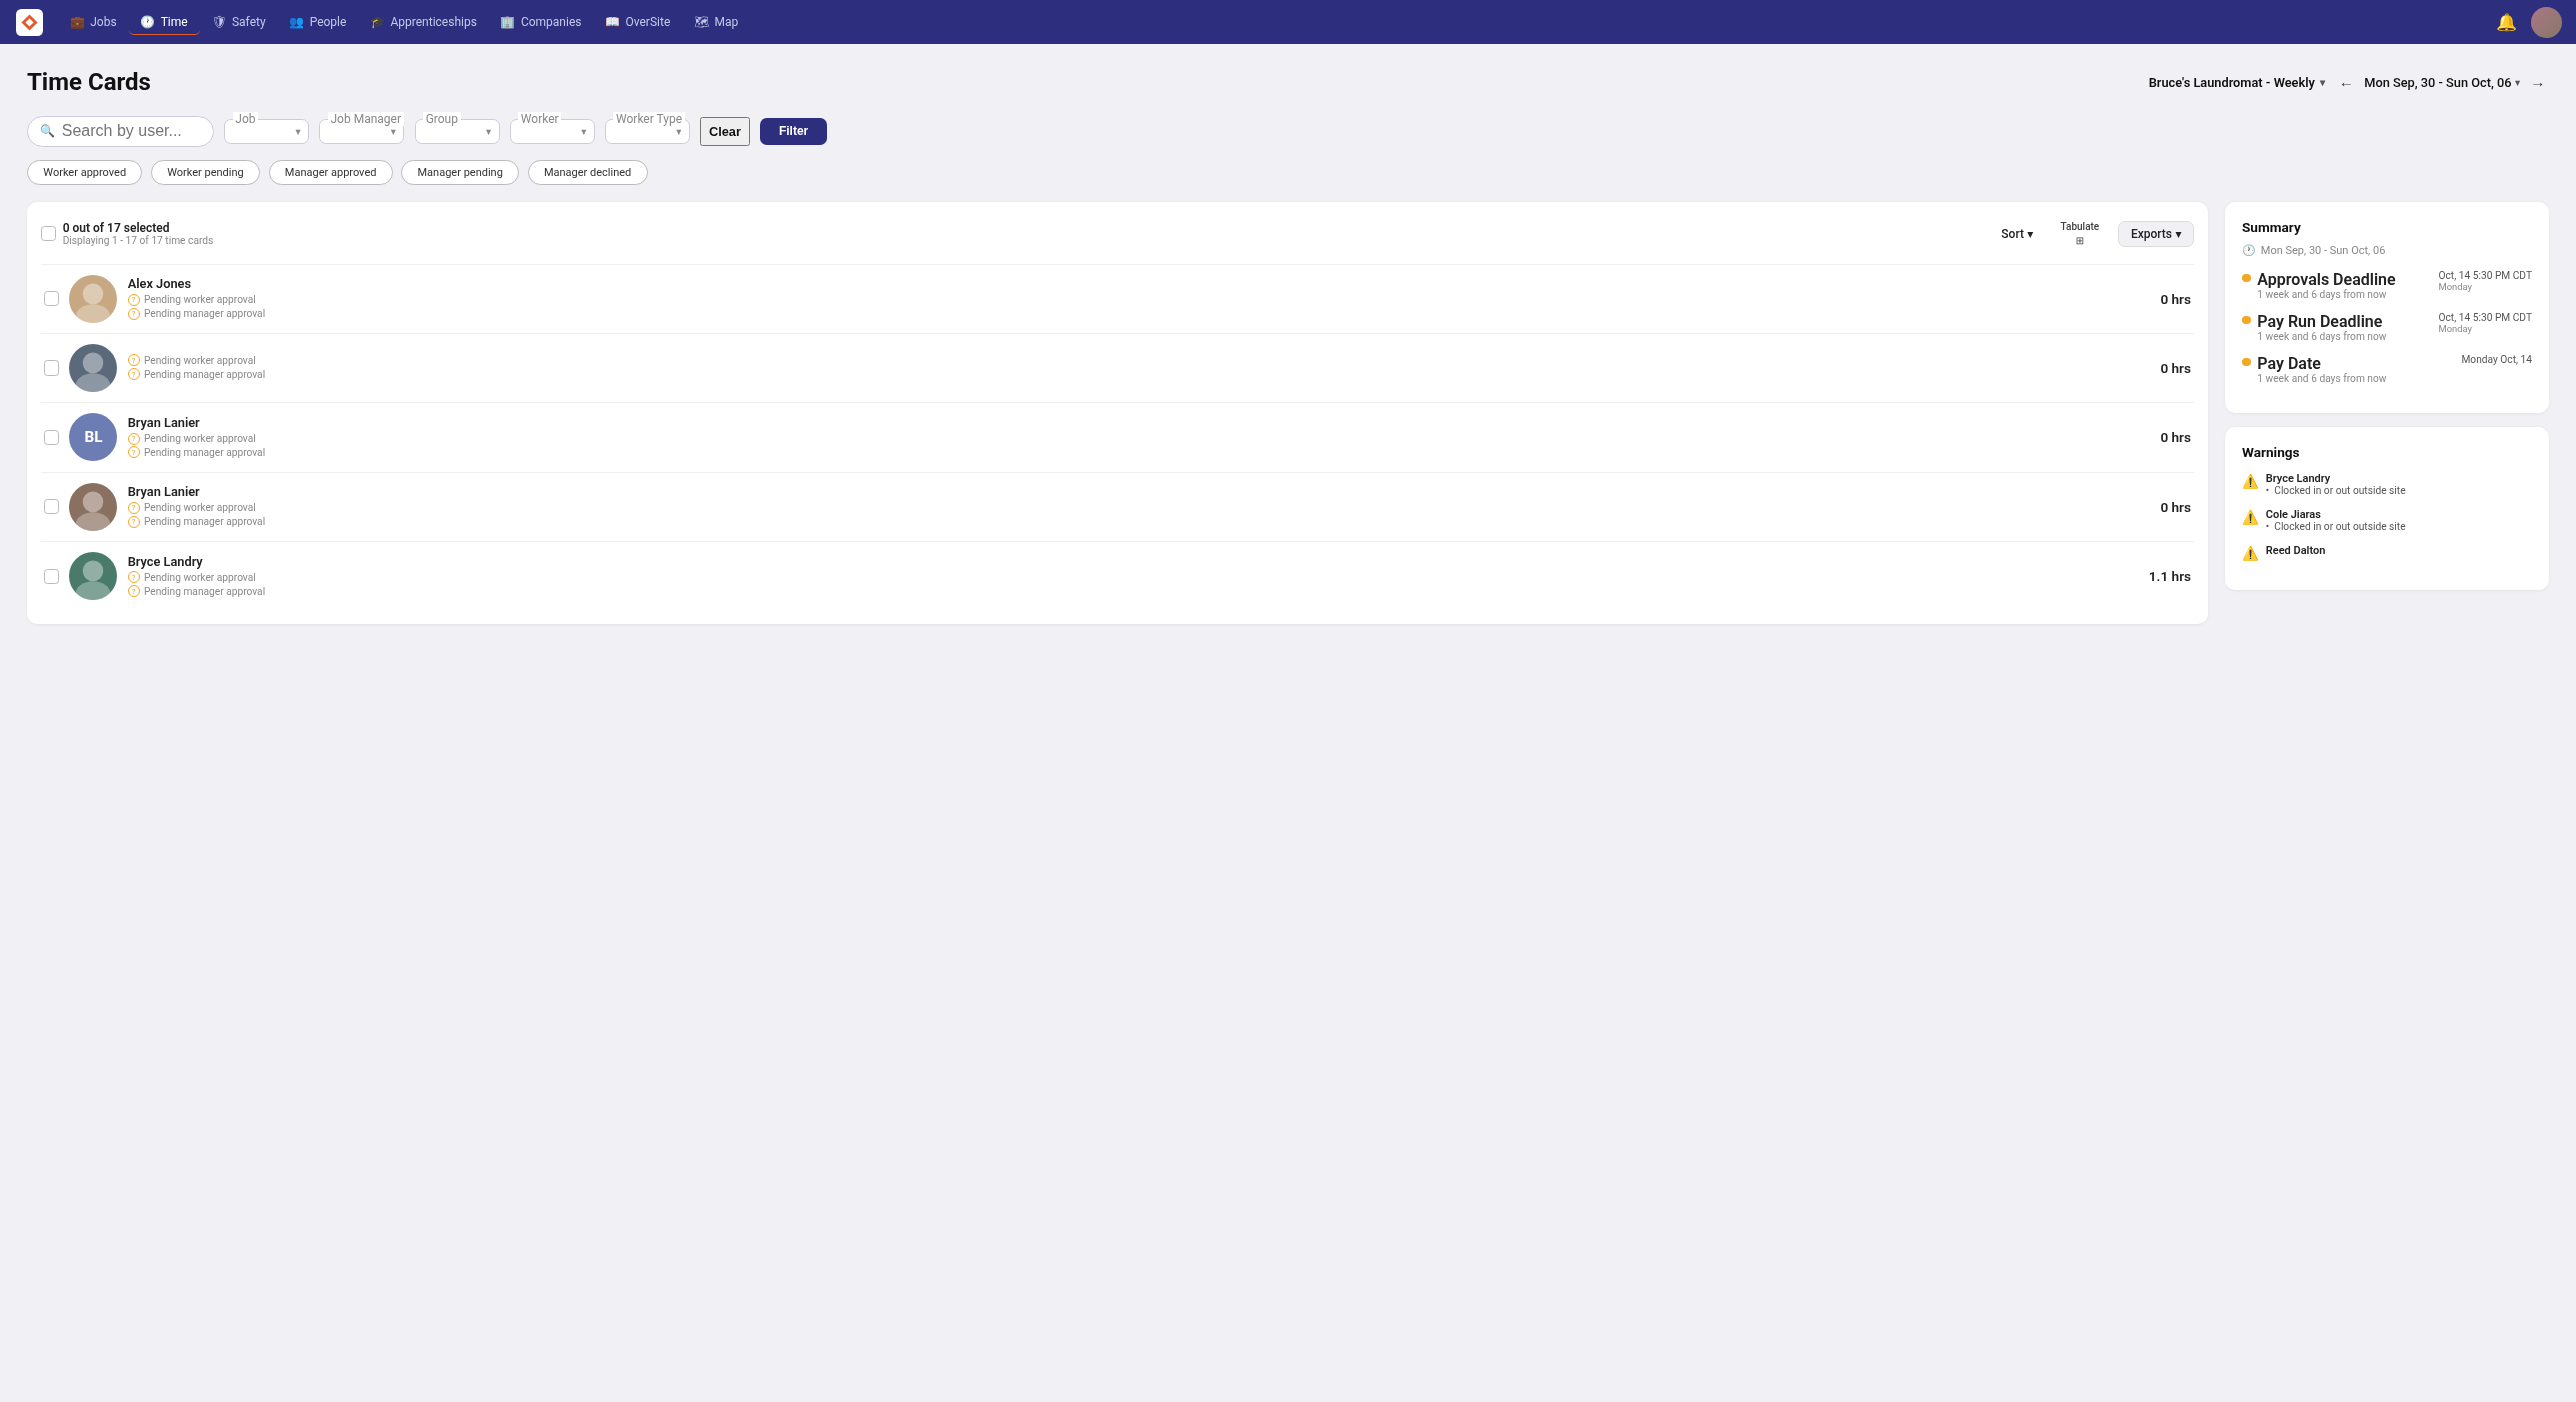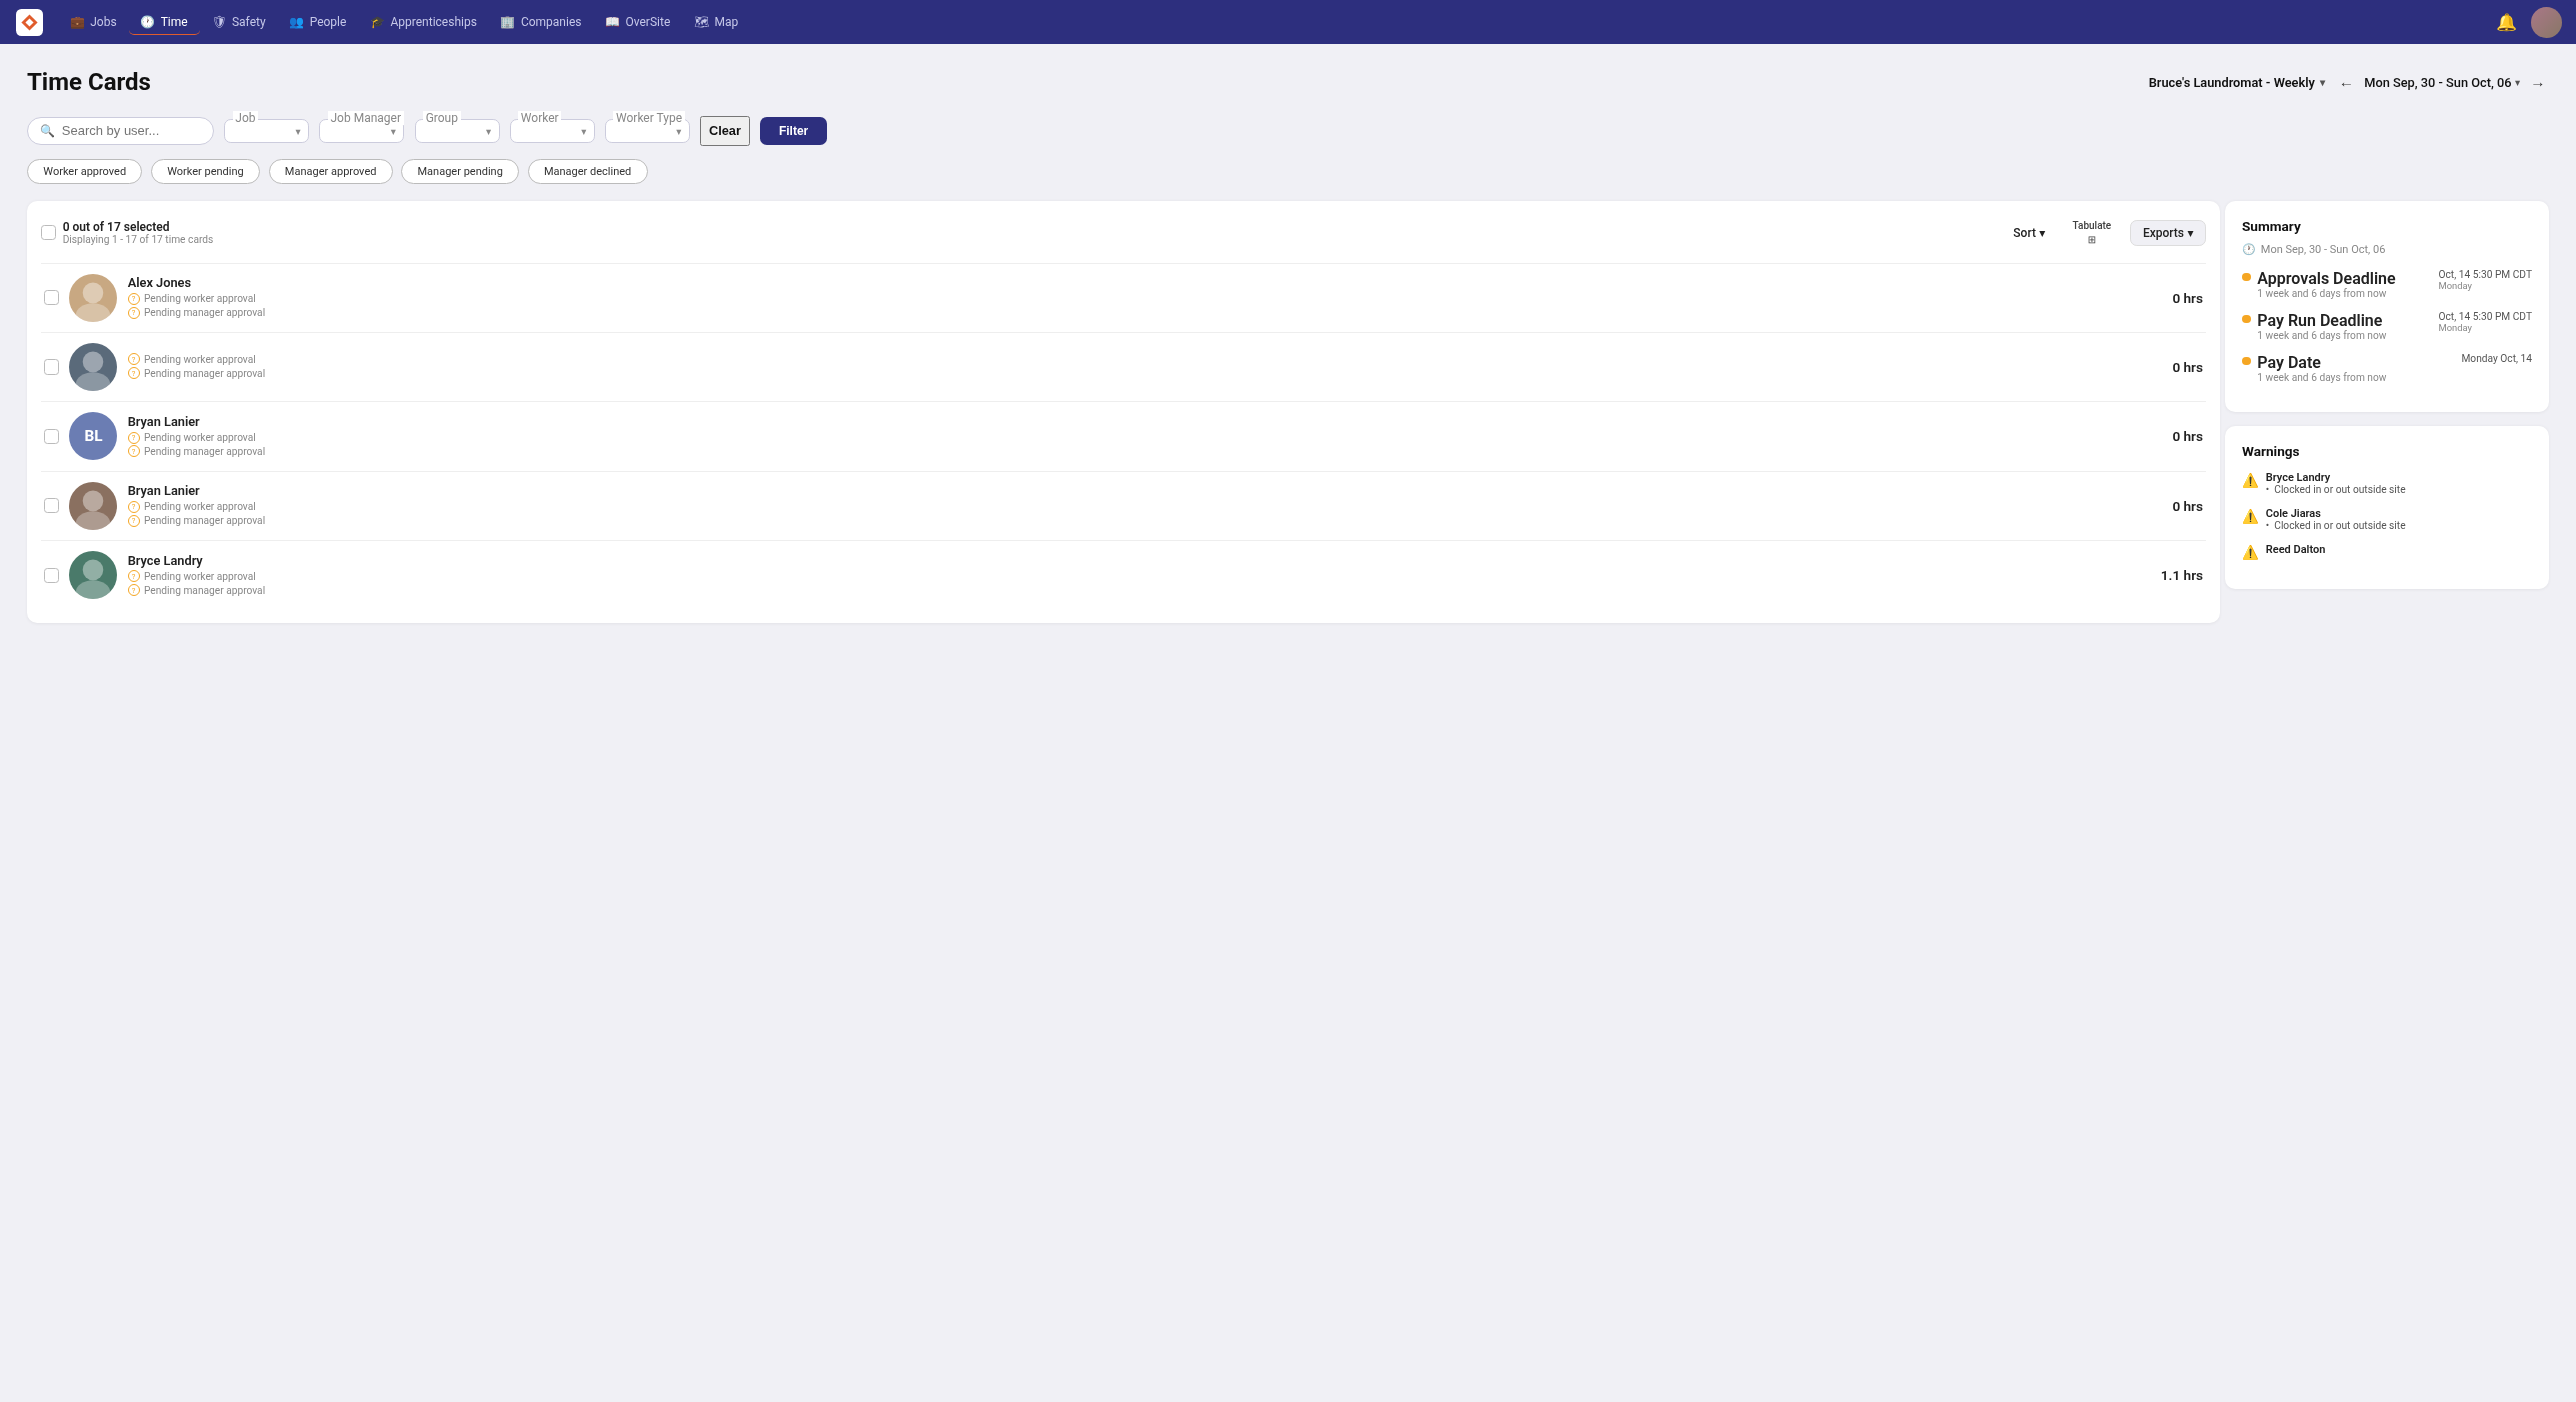--- a/index.html
+++ b/index.html
@@ -23,36 +23,36 @@
     .header-controls { display: flex; align-items: center; gap: 10.2px; }
     .company-selector { display: flex; align-items: center; gap: 5.1px; font-size: 12.8px; font-weight: 600; color: #111; cursor: pointer; }
     .chevron-down { font-size: 10.2px; color: #555; }
     .date-nav { display: flex; align-items: center; gap: 6.8px; font-size: 12.8px; font-weight: 500; color: #111; }
     .date-nav-arrow { cursor: pointer; font-size: 15.3px; color: #333; padding: 3.4px; }
     .date-range { display: flex; align-items: center; gap: 3.4px; cursor: pointer; }
 
     
     .filters-row { display: flex; align-items: center; gap: 10.2px; margin-bottom: 13.6px; flex-wrap: wrap; }
     .search-box { display: flex; align-items: center; background: #fff; border: 1.3px solid #ccd; border-radius: 20.4px; padding: 5.1px 12px; gap: 6.8px; min-width: 187px; }
-    .search-box input { border: none; outline: none; font-size: 13px; color: #ef4444; background: transparent; width: 136px; }
+    .search-box input { border: none; outline: none; font-size: 16px; color: #ef4444; background: transparent; width: 136px; }
     .search-icon { color: #888; font-size: 12px; }
     .filter-select { background: #fff; border: 1.3px solid #ccd; border-radius: 6.8px; padding: 5.1px 27px 5.1px 10.2px; font-size: 11px; color: #555; appearance: none; cursor: pointer; min-width: 85px; }
     .select-wrap { position: relative; }
     .select-wrap::after { content: '▾'; position: absolute; right: 8.5px; top: 50%; transform: translateY(-50%); color: #888; pointer-events: none; font-size: 10.2px; }
     .filter-label { font-size: 12px; color: #888; position: absolute; top: -7.7px; left: 8.5px; background: #fff; padding: 0 2.6px; }
     .select-container { position: relative; }
     .clear-btn { font-size: 12.8px; font-weight: 600; color: #111; cursor: pointer; padding: 5.1px 6.8px; }
     .filter-btn { background: #2d2f7e; color: #fff; border: none; border-radius: 6.8px; padding: 6.8px 19px; font-size: 12px; font-weight: 600; cursor: pointer; }
 
     
     .status-tabs { display: flex; gap: 8.5px; margin-bottom: 17px; flex-wrap: wrap; }
     .status-tab { border: 1.3px solid #bbb; border-radius: 17px; padding: 5.1px 15.3px; font-size: 11px; color: #333; cursor: pointer; background: #fff; }
 
     
-    .content-grid { display: grid; grid-template-columns: 1fr 324px; gap: 5px; }
+    .content-grid { display: grid; grid-template-columns: 1fr 324px; gap: 17px; }
 
     
     .time-cards-panel { background: #fff; border-radius: 10.2px; padding: 13.6px; box-shadow: 0 0.9px 3.4px rgba(0,0,0,0.06); }
     .tc-toolbar { display: flex; align-items: center; gap: 10.2px; margin-bottom: 12px; }
     .tc-select-all { display: flex; align-items: center; gap: 6.8px; }
     .tc-checkbox { width: 15.3px; height: 15.3px; border-radius: 3.4px; border: 1.7px solid #bbb; cursor: pointer; }
     .tc-selected-label { font-size: 12px; font-weight: 600; color: #222; }
     .tc-count-label { font-size: 10.2px; color: #888; }
     .tc-spacer { flex: 1; }
     .sort-btn { display: flex; align-items: center; gap: 3.4px; font-size: 12px; font-weight: 500; color: #222; cursor: pointer; padding: 5.1px 8.5px; border-radius: 5.1px; }

